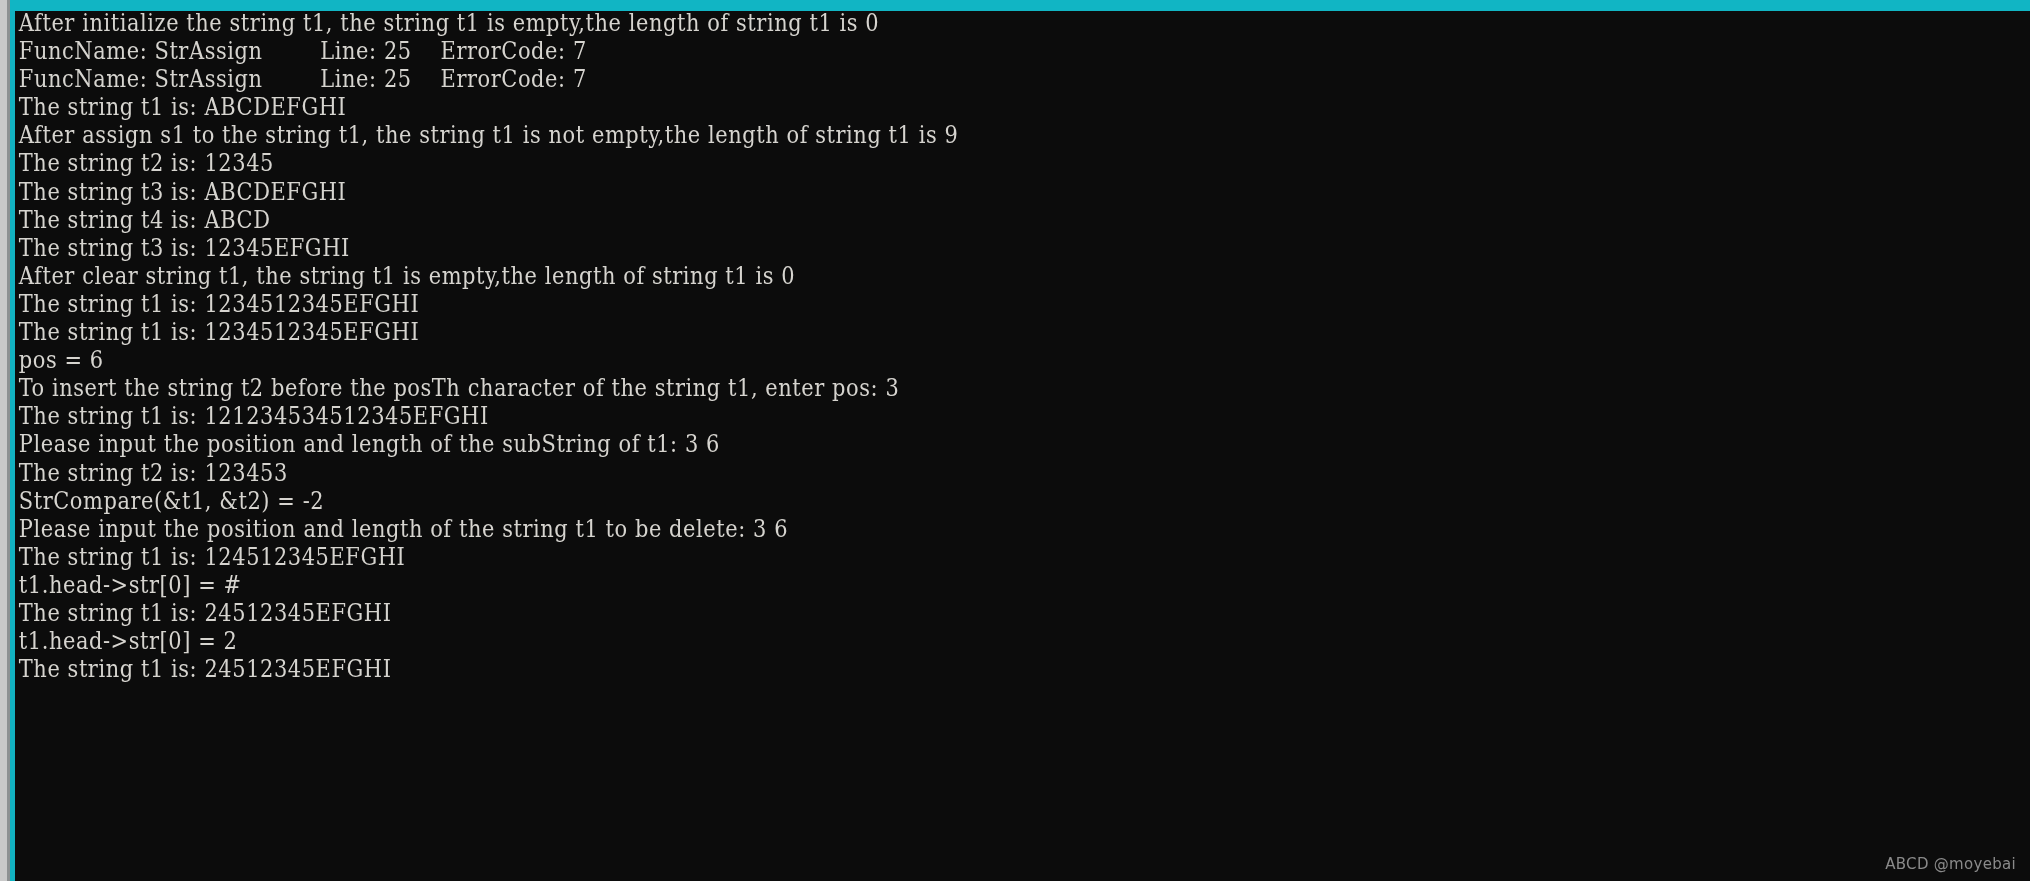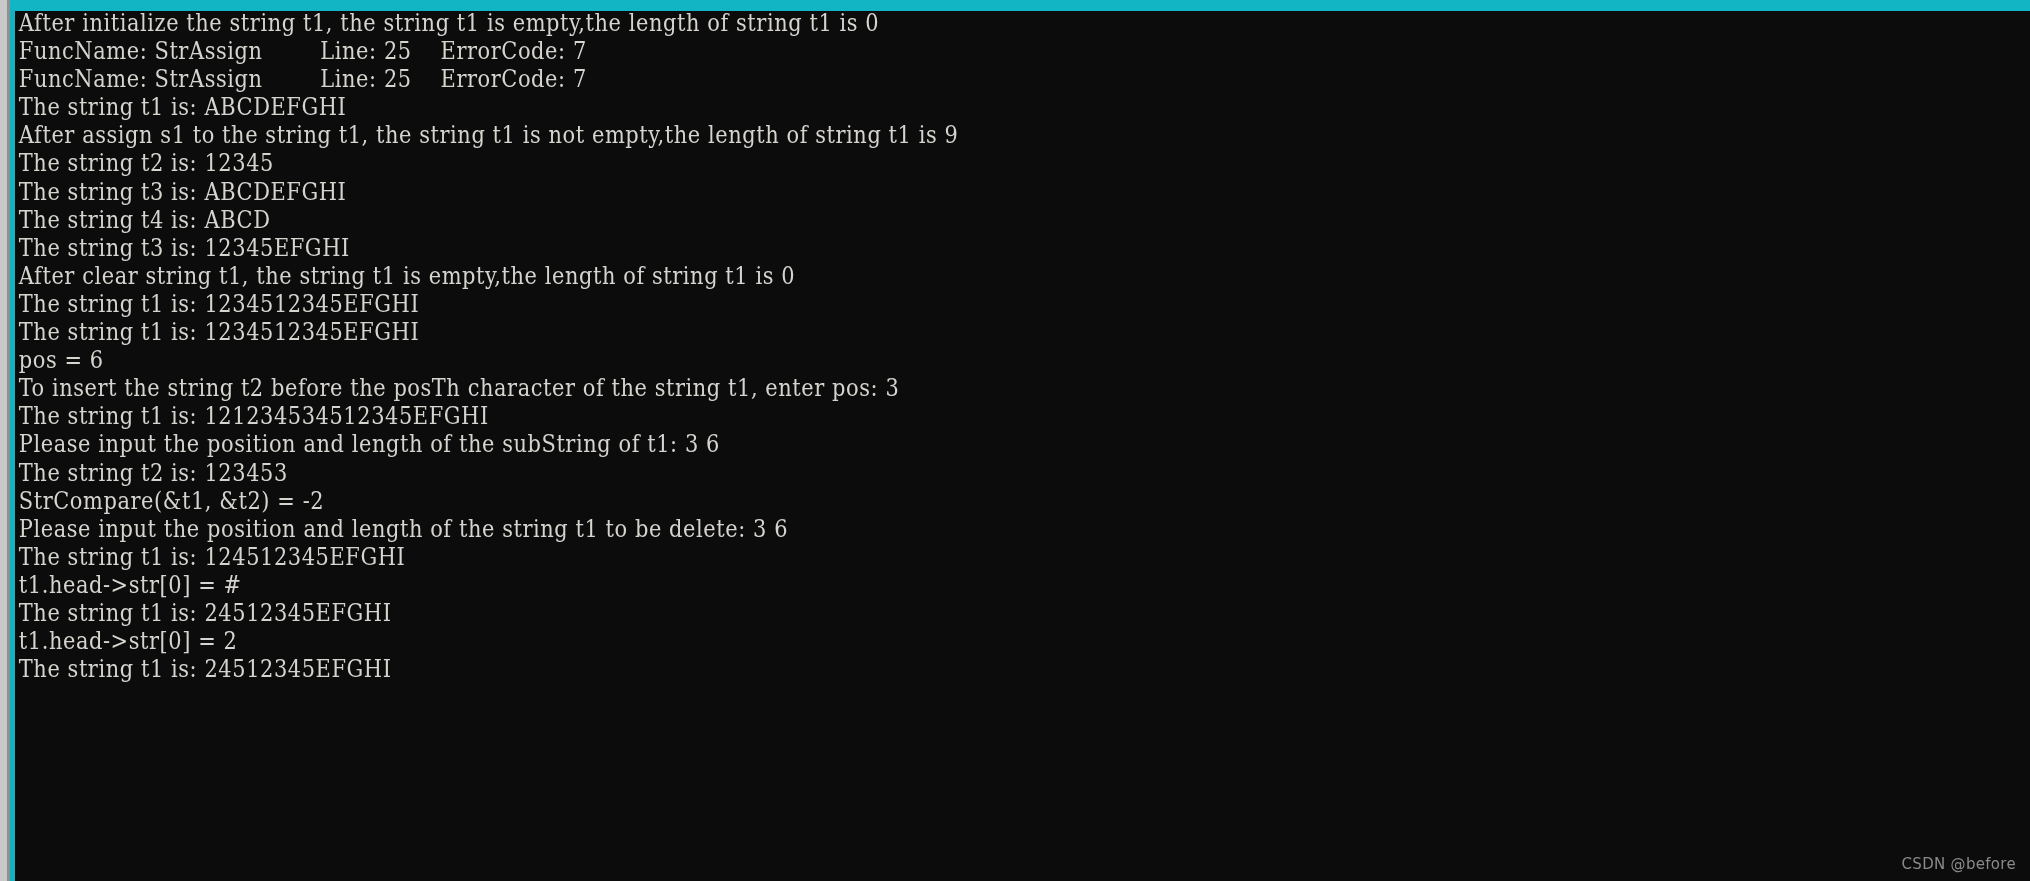--- a/index.html
+++ b/index.html
@@ -139,16 +139,16 @@
       <div class="console-line">The string t2 is: 123453</div>
       <div class="console-line">StrCompare(&amp;t1, &amp;t2) = -2</div>
       <div class="console-line">Please input the position and length of the string t1 to be delete: 3 6</div>
       <div class="console-line">The string t1 is: 124512345EFGHI</div>
       <div class="console-line">t1.head-&gt;str[0] = #</div>
       <div class="console-line">The string t1 is: 24512345EFGHI</div>
       <div class="console-line">t1.head-&gt;str[0] = 2</div>
       <div class="console-line">The string t1 is: 24512345EFGHI</div>
     </div>
 
-    <div id="watermark">CSDN @before</div>
+    <div id="watermark">ABCD @moyebai</div>
   </div>
 
 </div>
 
 </body></html>

